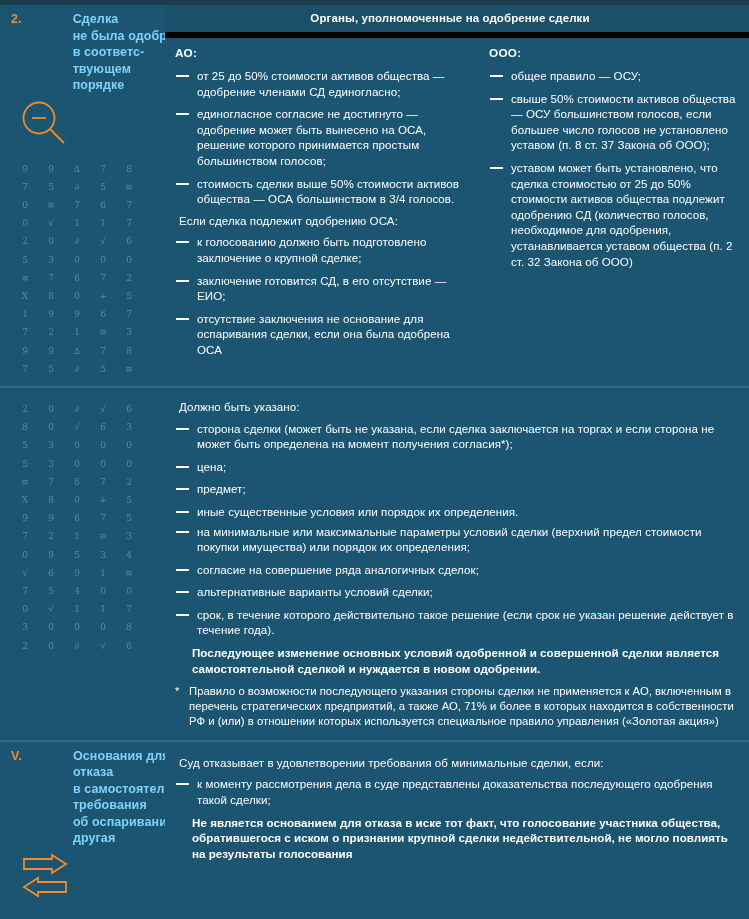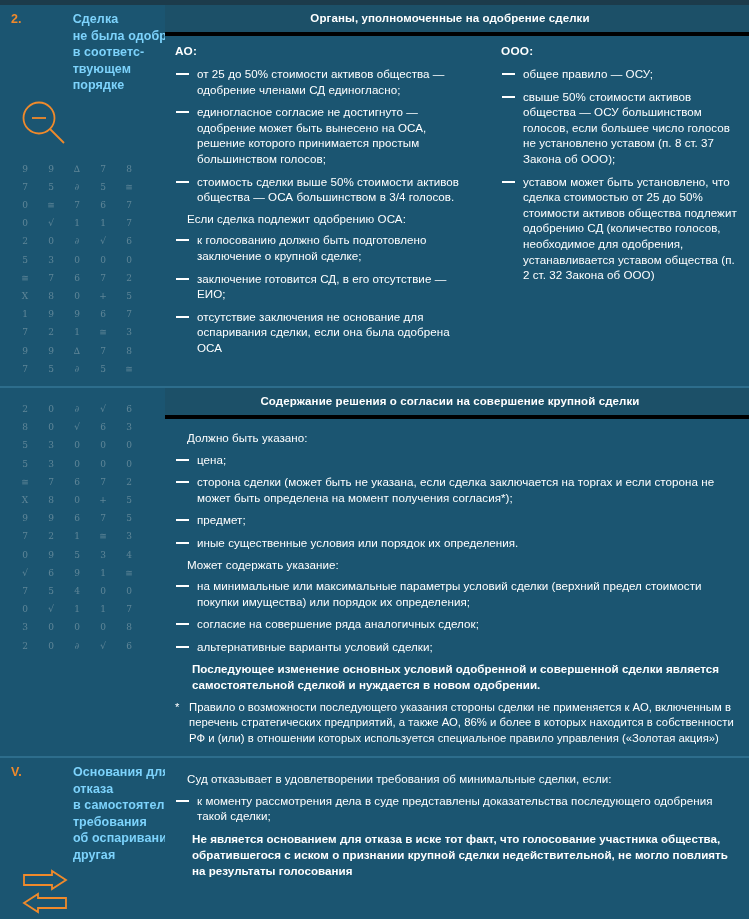--- a/index.html
+++ b/index.html
@@ -103,33 +103,33 @@
   }
 
   
   .sec-head {
     background: #1c5068;
     text-align: center;
     font-weight: bold;
     font-size: 11.5px;
     line-height: 14px;
     padding: 6px 24px 7px 10px;
-    border-bottom: 4px solid #000000;
+    border-bottom: 6px solid #000000;
     letter-spacing: .1px;
   }
 
   .sec-body {
     padding: 8px 10px 10px 10px;
   }
 
   
   .lead {
     font-size: 11.6px;
     line-height: 15.6px;
-    margin: 3px 0 6px 12px;
+    margin: 3px 0 6px 4px;
     letter-spacing: .05px;
   }
   .lead.tight { margin-top: 6px; }
 
   ul.dash {
     list-style: none;
     margin: 4px 0 4px 0;
     padding: 0;
   }
   ul.dash li {
@@ -146,21 +146,21 @@
     left: 1px;
     top: 7px;
     width: 13px;
     height: 2px;
     background: #ffffff;
   }
   ul.dash li:last-child { margin-bottom: 0; }
 
   .twocol {
     display: flex;
-    gap: 12px;
+    gap: 0;
   }
   .twocol .col-left {
     width: 310px;
     min-width: 310px;
     box-sizing: border-box;
     padding-right: 16px;
   }
   .twocol .col-right {
     flex: 1;
     box-sizing: border-box;
@@ -290,39 +290,38 @@
           <div class="drow"><span class="dcell">0</span><span class="dcell">9</span><span class="dcell">5</span><span class="dcell">3</span><span class="dcell">4</span></div>
           <div class="drow"><span class="dcell">√</span><span class="dcell">6</span><span class="dcell">9</span><span class="dcell">1</span><span class="dcell">≅</span></div>
           <div class="drow"><span class="dcell">7</span><span class="dcell">5</span><span class="dcell">4</span><span class="dcell">0</span><span class="dcell">0</span></div>
           <div class="drow"><span class="dcell">0</span><span class="dcell">√</span><span class="dcell">1</span><span class="dcell">1</span><span class="dcell">7</span></div>
           <div class="drow"><span class="dcell">3</span><span class="dcell">0</span><span class="dcell">0</span><span class="dcell">0</span><span class="dcell">8</span></div>
           <div class="drow"><span class="dcell">2</span><span class="dcell">0</span><span class="dcell">∂</span><span class="dcell">√</span><span class="dcell">6</span></div>
         </div>
     </div>
 
     <div class="maincol">
-      <div class="sec-head">Содержание решения о согласии на совершение крупной сделки</div>
       <div class="sec-body">
         <div class="lead">Должно быть указано:</div>
         <ul class="dash">
+          <li>сторона сделки (может быть не указана, если сделка заключается на торгах и если сторона не может быть определена на момент получения согласия*);</li>
           <li>цена;</li>
-          <li>сторона сделки (может быть не указана, если сделка заключается на торгах и если сторона не может быть определена на момент получения согласия*);</li>
           <li>предмет;</li>
           <li>иные существенные условия или порядок их определения.</li>
         </ul>
-        <div class="lead tight">Может содержать указание:</div>
         <ul class="dash">
           <li>на минимальные или максимальные параметры условий сделки (верхний предел стоимости покупки имущества) или порядок их определения;</li>
           <li>согласие на совершение ряда аналогичных сделок;</li>
           <li>альтернативные варианты условий сделки;</li>
+          <li>срок, в течение которого действительно такое решение (если срок не указан решение действует в течение года).</li>
         </ul>
         <div class="strongblock">Последующее изменение основных условий одобренной и совершенной сделки является самостоятельной сделкой и нуждается в новом одобрении.</div>
         <div class="footnote">
           <span class="star">*</span>
-          <span>Правило о возможности последующего указания стороны сделки не применяется к АО, включенным в перечень стратегических предприятий, а также АО, 86% и более в которых находится в собственности РФ и (или) в отношении которых используется специальное правило управления («Золотая акция»)</span>
+          <span>Правило о возможности последующего указания стороны сделки не применяется к АО, включенным в перечень стратегических предприятий, а также АО, 71% и более в которых находится в собственности РФ и (или) в отношении которых используется специальное правило управления («Золотая акция»)</span>
         </div>
       </div>
     </div>
   </div>
 
   <div class="row">
 
     <div class="sidecol">
       <div class="side-head">
         <div class="side-num">V.</div>

